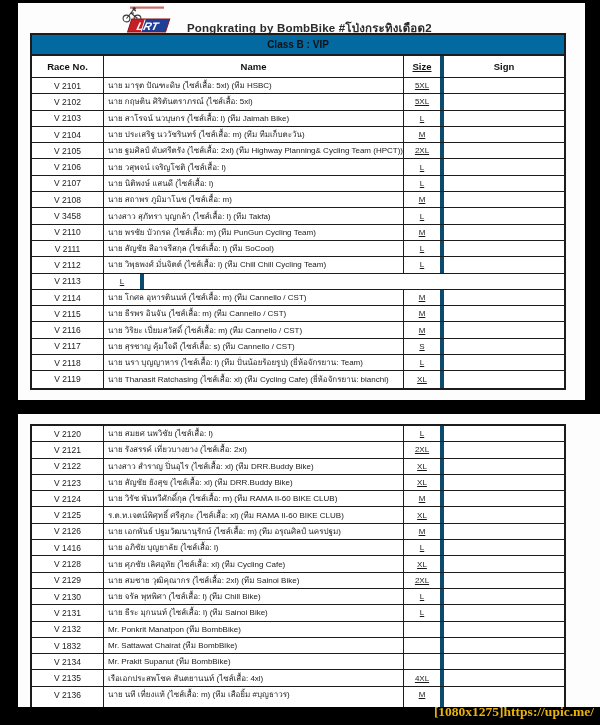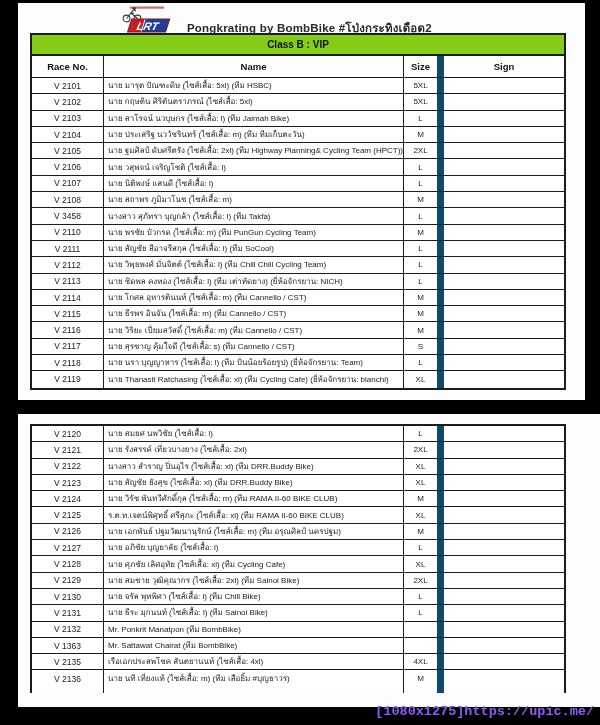--- a/index.html
+++ b/index.html
@@ -25,44 +25,44 @@
   }
 
   .rtable {
     position:absolute; left:12px; width:536px;
     border:2px solid #1c1c1c; background:#fff; box-sizing:border-box;
   }
   #page1 .rtable { top:30px; }
   #page2 .rtable { top:10px; }
 
   .class-header {
-    height:19px; line-height:19px; background:#84cc16;
+    height:19px; line-height:19px; background:#0369a1;
     border-bottom:2px solid #1c1c1c; text-align:center;
     font-size:10px; font-weight:bold; color:#111;
   }
   .col-header { display:flex; height:21px; border-bottom:1px solid #1c1c1c; }
   .col-header .tcell {
     font-size:9.5px; font-weight:bold; color:#111;
     display:flex; align-items:center; justify-content:center;
   }
   .trow { display:flex; height:16.3px; border-bottom:1px solid #1c1c1c; box-sizing:border-box; }
   .trow:last-child { border-bottom:none; }
   .trow.partial { height:6px; }
   .tcell {
     box-sizing:border-box; overflow:hidden; white-space:nowrap;
     font-size:8px; color:#1a1a1a; display:flex; align-items:center;
   }
   .c-race { width:72px; border-right:1px solid #1c1c1c; justify-content:center; font-size:8.5px; }
   .c-name { flex:1; border-right:1px solid #1c1c1c; padding-left:4px; justify-content:flex-start; }
-  .c-size { width:40px; border-right:7px solid #0c4a6e; justify-content:center; }
+  .c-size { width:40px; border-right:4px solid #0c4a6e; justify-content:center;text-decoration:underline; }
   .c-sign { width:120px; }
 
   .watermark {
-    position:absolute; right:6px; top:704px; color:#8b5cf6;
-    font-family:Liberation Mono, monospace; font-weight:bold;
+    position:absolute; right:6px; top:704px; color:#eab308;
+    font-family:Liberation Serif, serif; font-weight:bold;
     font-size:13.5px; letter-spacing:0px; white-space:nowrap;
   }
 </style>
 </head>
 <body>
 
 <div class="paper" id="page1">
   <div class="doc-header">
     <span>
       <svg width="58" height="28" viewBox="0 0 58 28" aria-hidden="true">
@@ -164,21 +164,20 @@
           <div class="tcell c-sign"></div>
         </div>
         <div class="trow">
           <div class="tcell c-race">V 2112</div>
           <div class="tcell c-name">นาย วิพุธพงศ์ มั่นจิตต์ (ไซส์เสื้อ: l) (ทีม Chill Chill Cycling Team)</div>
           <div class="tcell c-size">L</div>
           <div class="tcell c-sign"></div>
         </div>
         <div class="trow">
           <div class="tcell c-race">V 2113</div>
-          <div class="tcell c-name">นาย ชิดพล คงทอง (ไซส์เสื้อ: l) (ทีม เต่าทัดยาง) (ยี่ห้อจักรยาน: NICH)</div>
           <div class="tcell c-size">L</div>
           <div class="tcell c-sign"></div>
         </div>
         <div class="trow">
           <div class="tcell c-race">V 2114</div>
           <div class="tcell c-name">นาย โกศล อุหารตินนท์ (ไซส์เสื้อ: m) (ทีม Cannello / CST)</div>
           <div class="tcell c-size">M</div>
           <div class="tcell c-sign"></div>
         </div>
         <div class="trow">
@@ -254,21 +253,21 @@
           <div class="tcell c-size">XL</div>
           <div class="tcell c-sign"></div>
         </div>
         <div class="trow">
           <div class="tcell c-race">V 2126</div>
           <div class="tcell c-name">นาย เอกพันธ์ ปฐมวัฒนานุรักษ์ (ไซส์เสื้อ: m) (ทีม อรุณศิลป์ นครปฐม)</div>
           <div class="tcell c-size">M</div>
           <div class="tcell c-sign"></div>
         </div>
         <div class="trow">
-          <div class="tcell c-race">V 2127</div>
+          <div class="tcell c-race">V 1416</div>
           <div class="tcell c-name">นาย อภิชัย บุญยาลัย (ไซส์เสื้อ: l)</div>
           <div class="tcell c-size">L</div>
           <div class="tcell c-sign"></div>
         </div>
         <div class="trow">
           <div class="tcell c-race">V 2128</div>
           <div class="tcell c-name">นาย ศุภชัย เลิศอุทัย (ไซส์เสื้อ: xl) (ทีม Cycling Cafe)</div>
           <div class="tcell c-size">XL</div>
           <div class="tcell c-sign"></div>
         </div>
@@ -290,22 +289,28 @@
           <div class="tcell c-size">L</div>
           <div class="tcell c-sign"></div>
         </div>
         <div class="trow">
           <div class="tcell c-race">V 2132</div>
           <div class="tcell c-name">Mr. Ponkrit Manatpon (ทีม BombBike)</div>
           <div class="tcell c-size"></div>
           <div class="tcell c-sign"></div>
         </div>
         <div class="trow">
-          <div class="tcell c-race">V 1363</div>
+          <div class="tcell c-race">V 1832</div>
           <div class="tcell c-name">Mr. Sattawat Chairat (ทีม BombBike)</div>
+          <div class="tcell c-size"></div>
+          <div class="tcell c-sign"></div>
+        </div>
+        <div class="trow">
+          <div class="tcell c-race">V 2134</div>
+          <div class="tcell c-name">Mr. Prakit Supanut (ทีม BombBike)</div>
           <div class="tcell c-size"></div>
           <div class="tcell c-sign"></div>
         </div>
         <div class="trow">
           <div class="tcell c-race">V 2135</div>
           <div class="tcell c-name">เรือเอกประสพโชค สันตยานนท์ (ไซส์เสื้อ: 4xl)</div>
           <div class="tcell c-size">4XL</div>
           <div class="tcell c-sign"></div>
         </div>
         <div class="trow">

